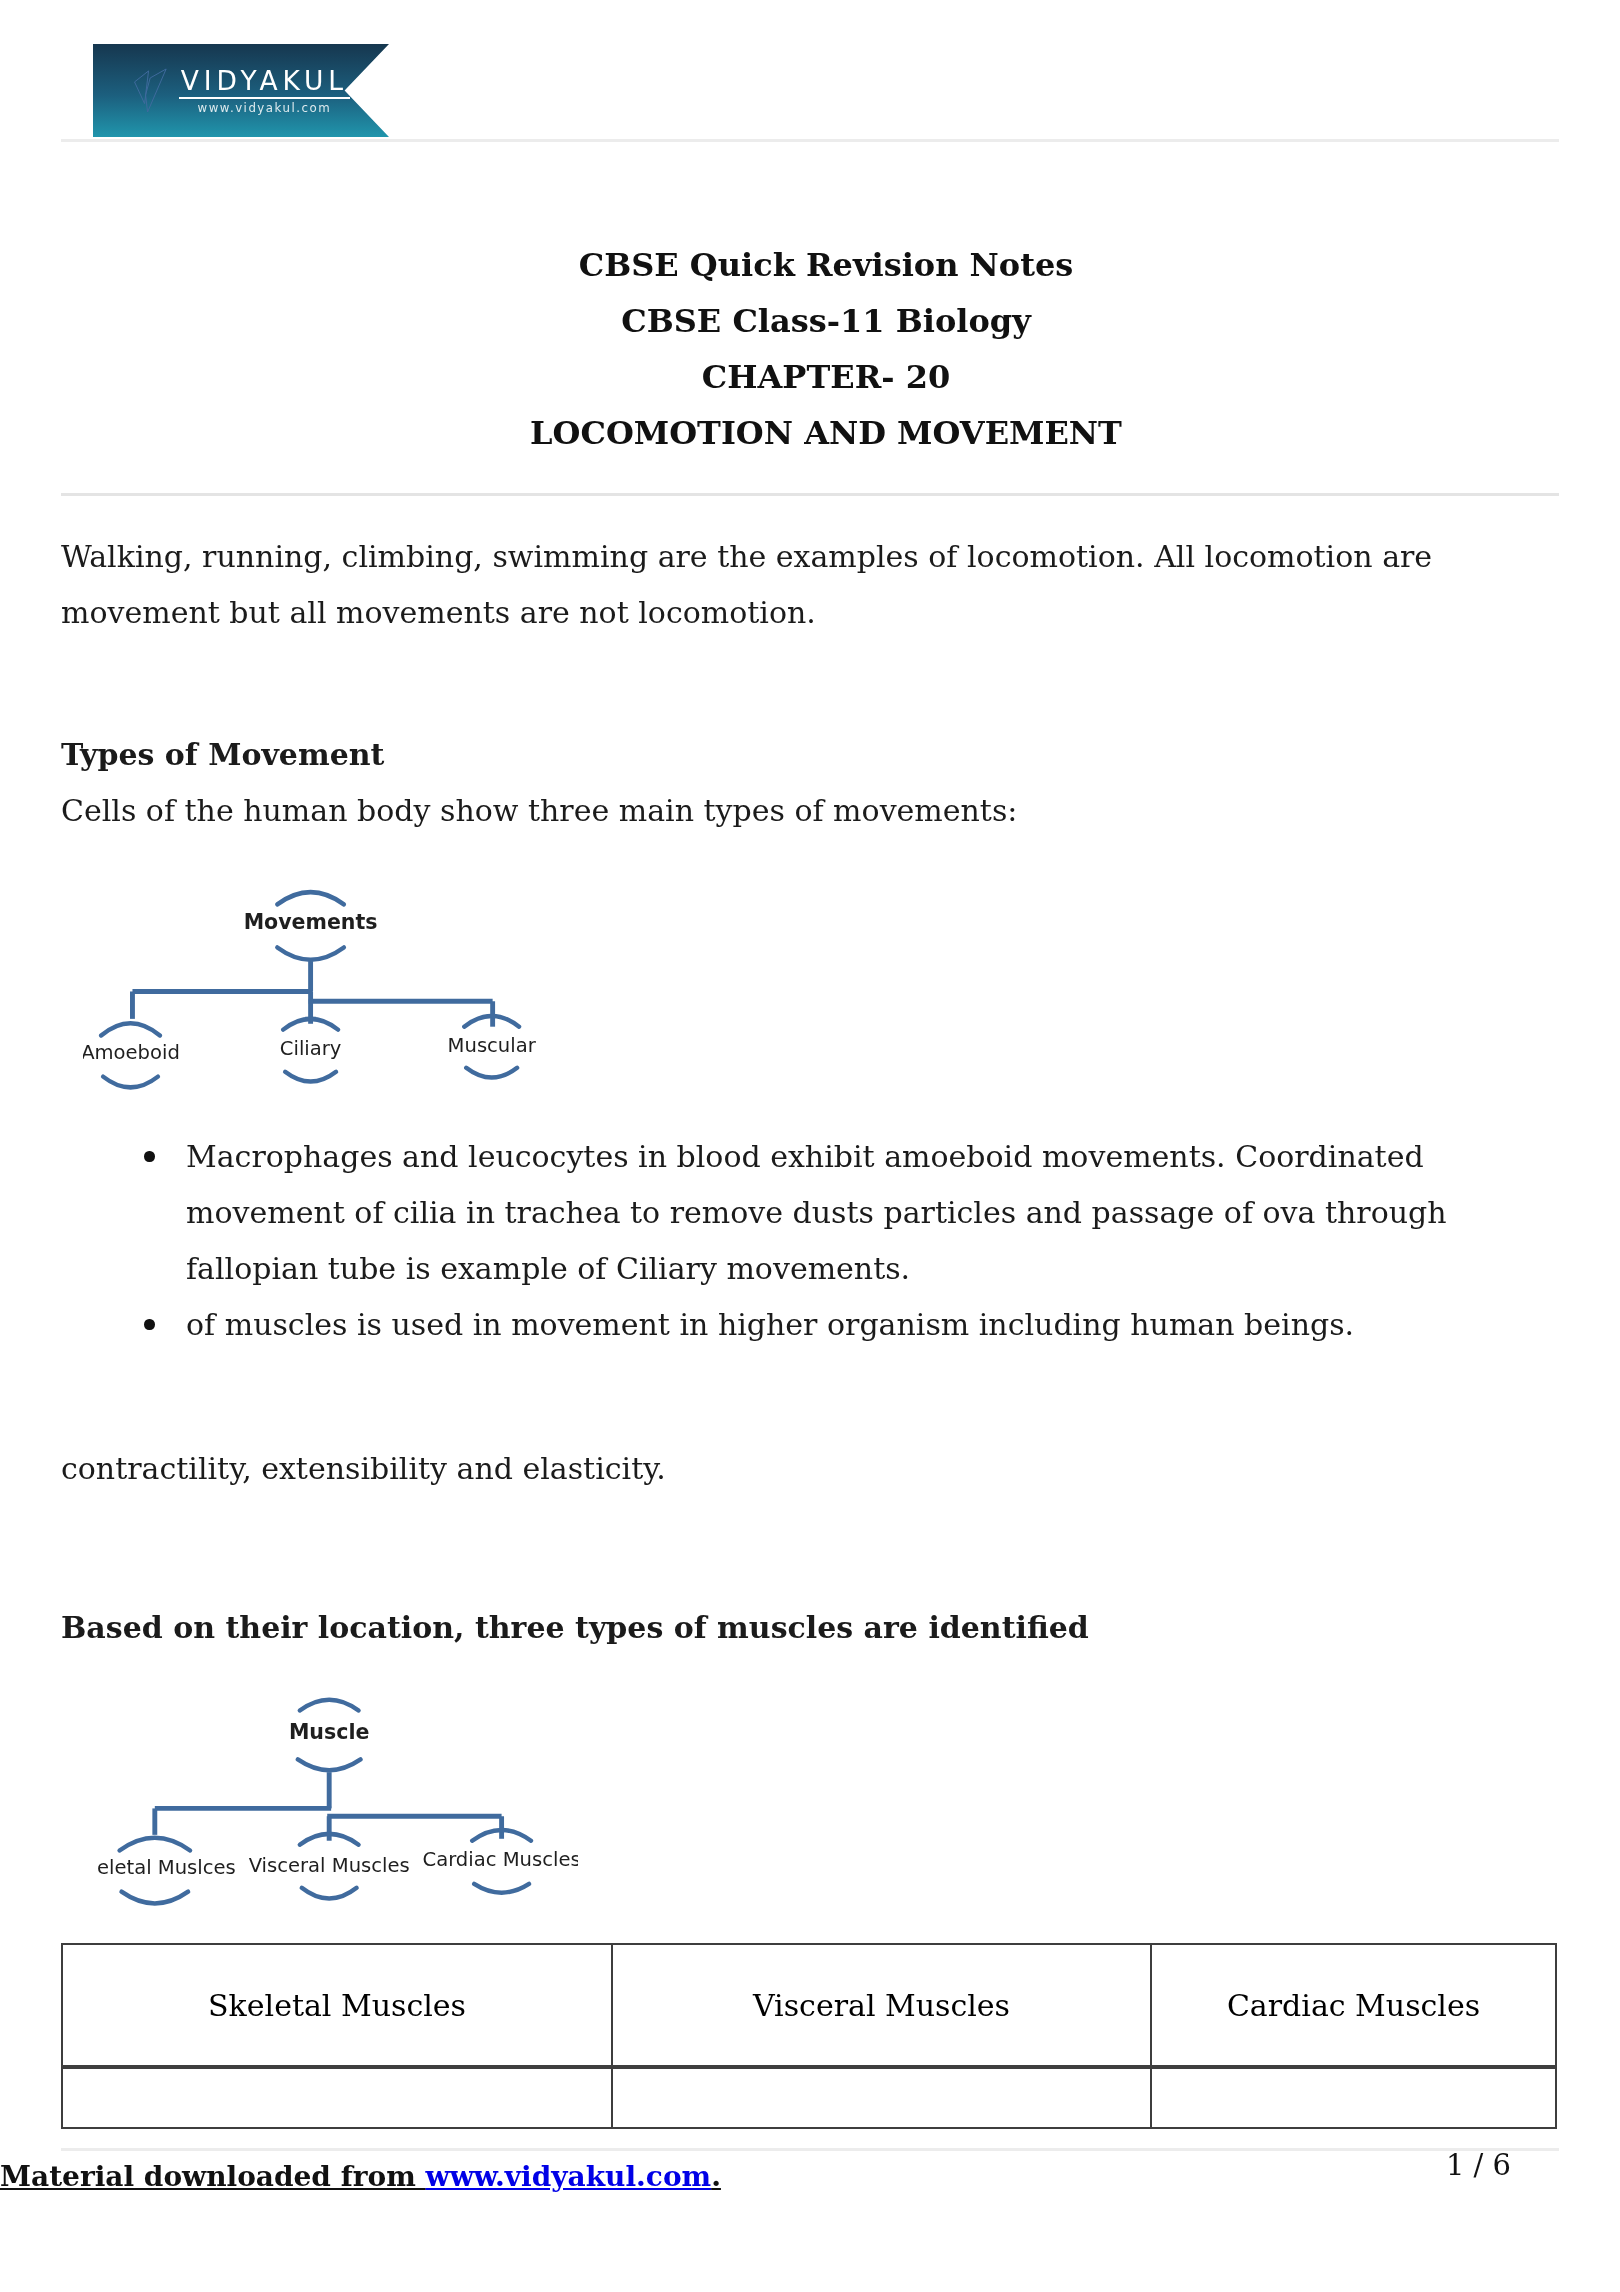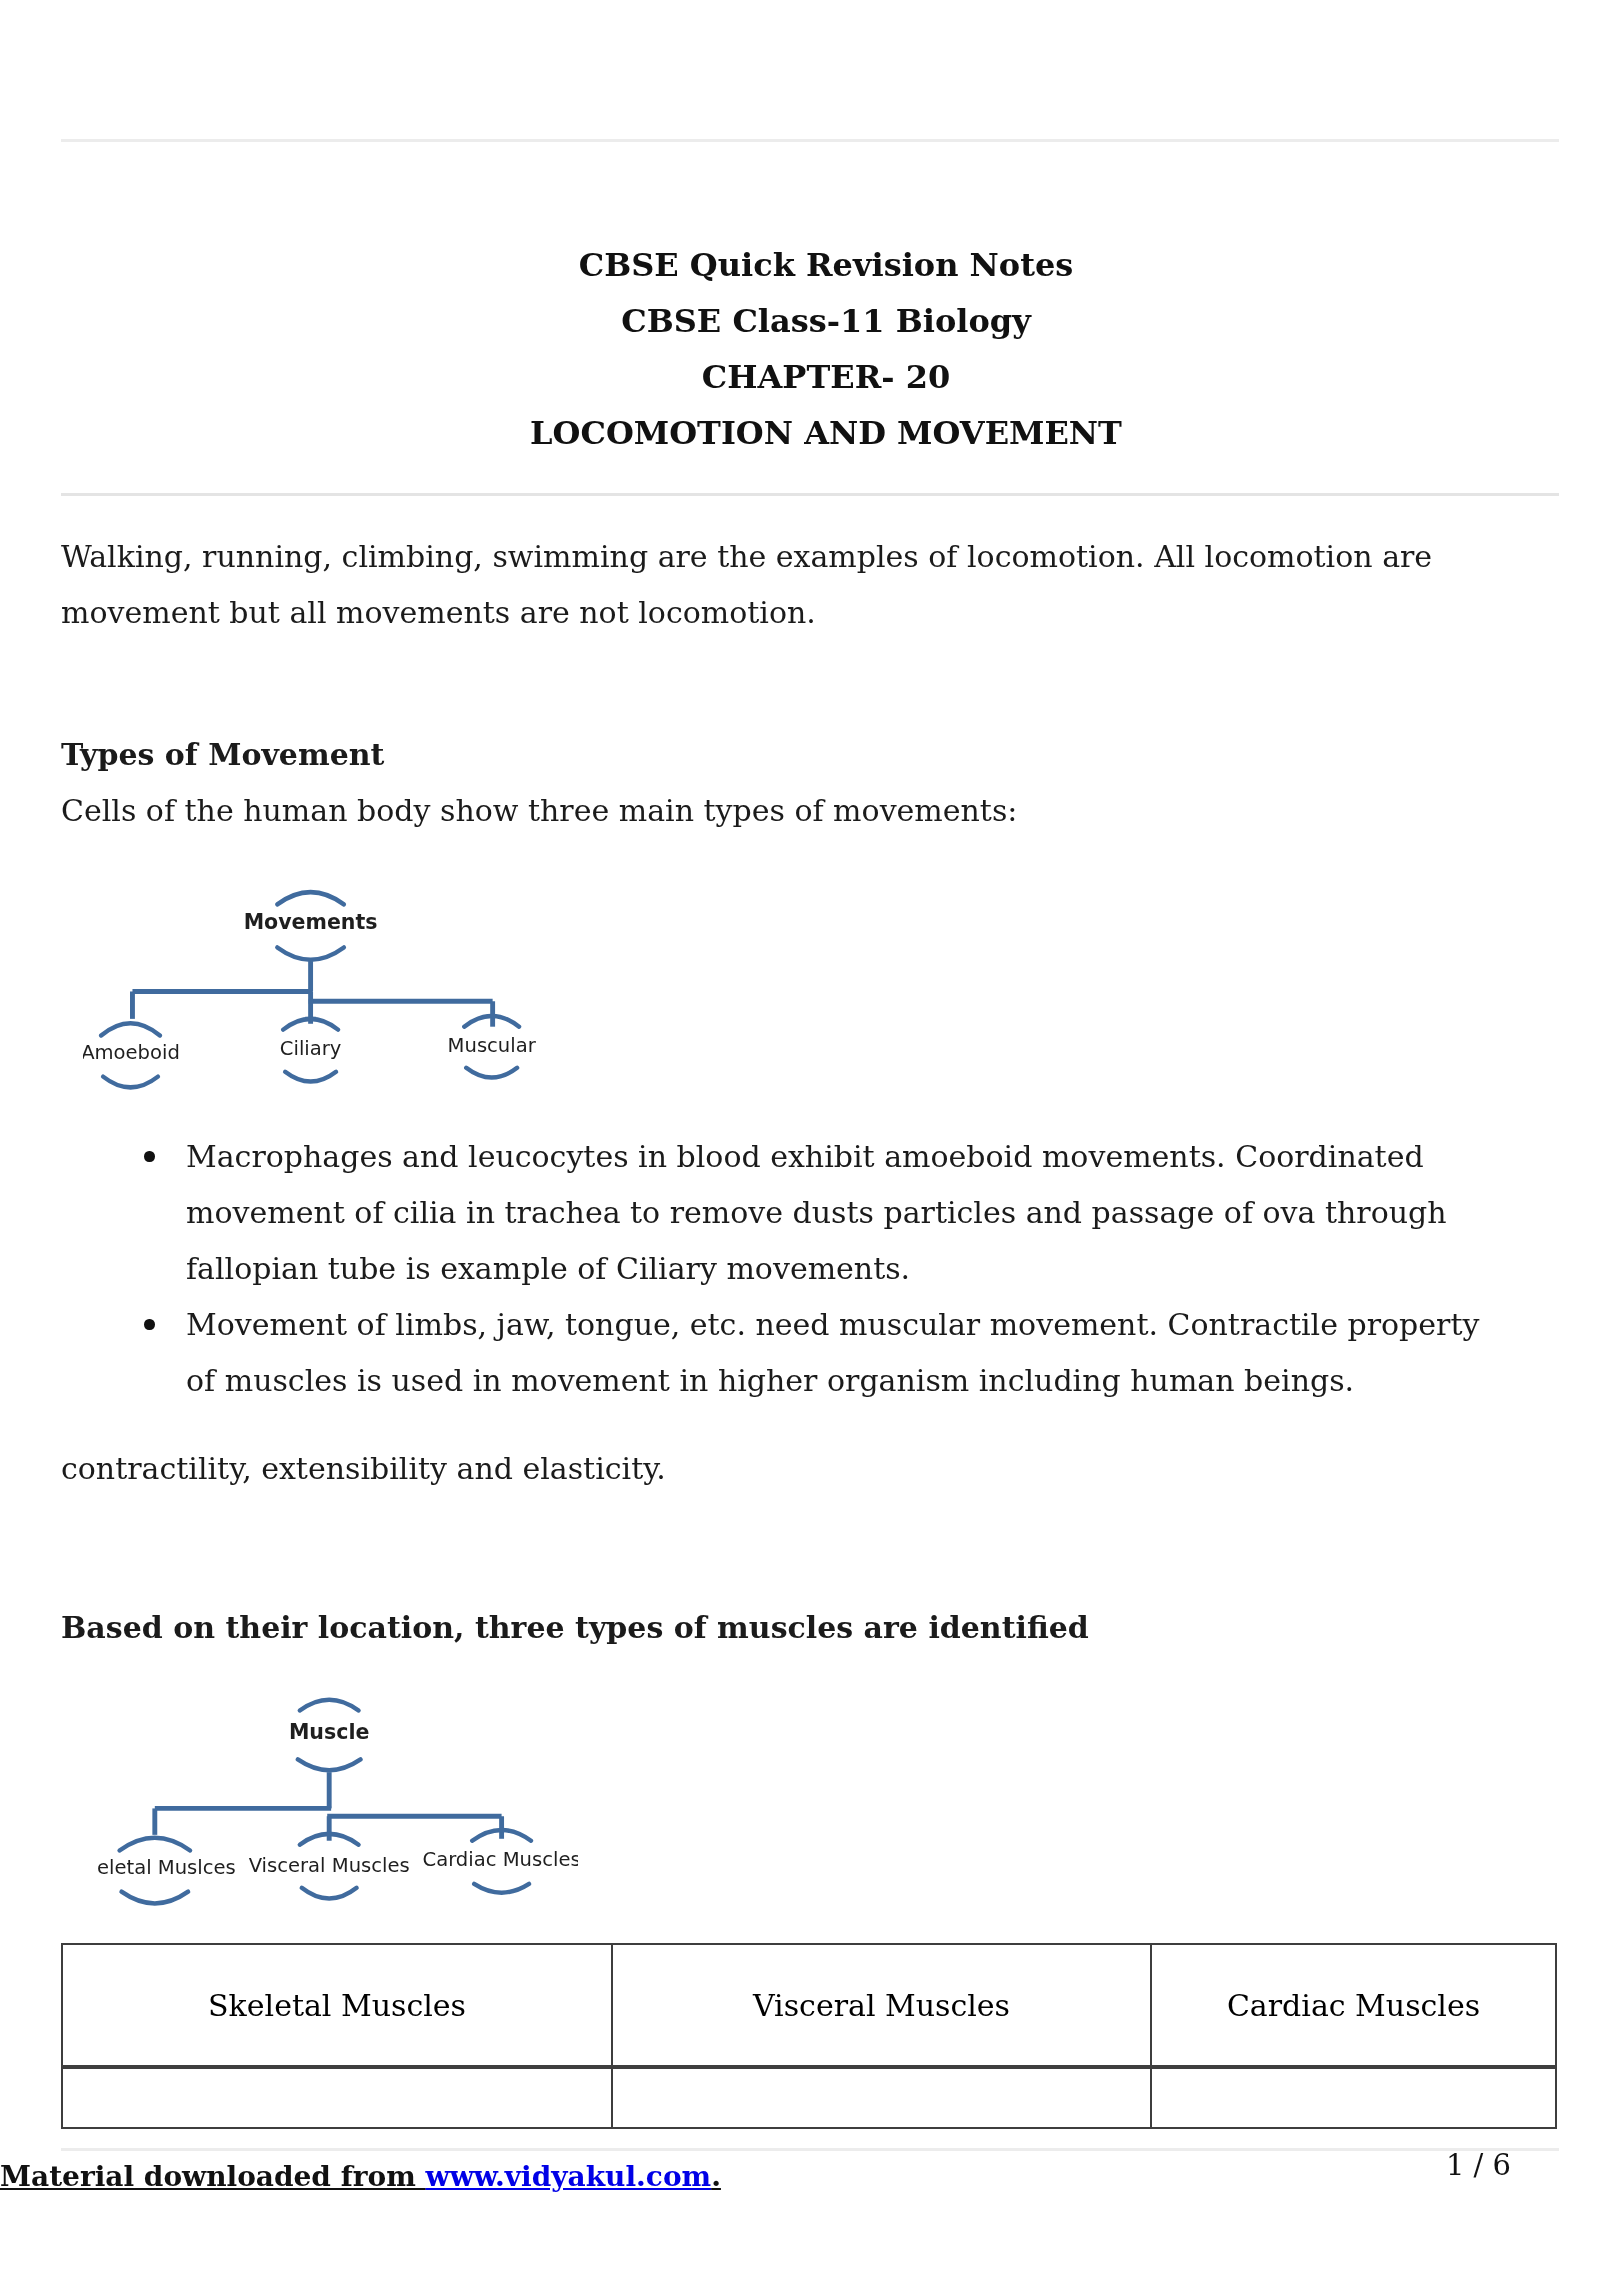--- a/index.html
+++ b/index.html
@@ -51,20 +51,32 @@
   .footer-line{position:absolute;left:0;top:2160px;width:1620px;text-align:left;
           font-size:28px;font-weight:bold;color:#111;text-decoration:underline;}
   .footer-link{color:#0000e6;text-decoration:underline;cursor:pointer;}
   .page-num{position:absolute;right:109px;top:2148px;font-size:29px;color:#111;}
 </style>
 </head>
 <body>
 
 <div class="page">
 
+  <div class="logo">
+    <div class="logo-inner">
+      <svg class="logo-mark" viewBox="0 0 34 46">
+        <path d="M1 14 L15 3 L11 36 Z" fill="#ffffff"></path>
+        <path d="M17 10 L33 1 L14 45 L12 28 Z" fill="#ffffff"></path>
+      </svg>
+      <div class="logo-texts">
+        <div class="logo-brand">VIDYAKUL</div>
+        <div class="logo-url">www.vidyakul.com</div>
+      </div>
+    </div>
+  </div>
 
   <div class="rule" style="top:139px;"></div>
 
   <div class="title">
     <div>CBSE Quick Revision Notes</div>
     <div>CBSE Class-11 Biology</div>
     <div>CHAPTER- 20</div>
     <div>LOCOMOTION AND MOVEMENT</div>
   </div>
 
@@ -101,21 +113,20 @@
 
   <div class="bullets">
     <div class="bullet">
       <span class="dot"></span>
       <div>Macrophages and leucocytes in blood exhibit amoeboid movements. Coordinated</div>
       <div>movement of cilia in trachea to remove dusts particles and passage of ova through</div>
       <div>fallopian tube is example of Ciliary movements.</div>
     </div>
     <div class="bullet">
       <span class="dot"></span>
-      <div>Movement of limbs, jaw, tongue, etc. need muscular movement. Contractile property</div>
       <div>of muscles is used in movement in higher organism including human beings.</div>
     </div>
   </div>
 
   <div class="para" style="top:1441px;">
     <div>contractility, extensibility and elasticity.</div>
   </div>
 
   <div class="para bold" style="top:1600px;">Based on their location, three types of muscles are identified</div>
 

